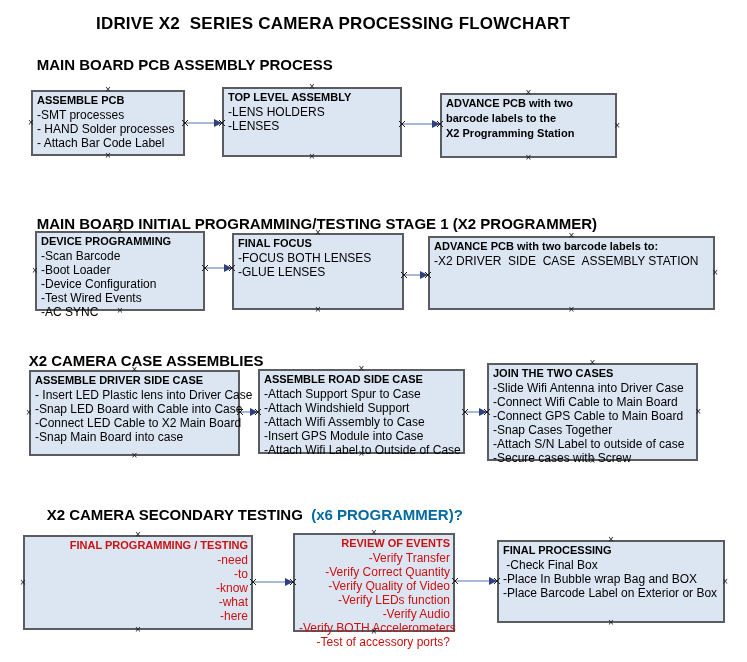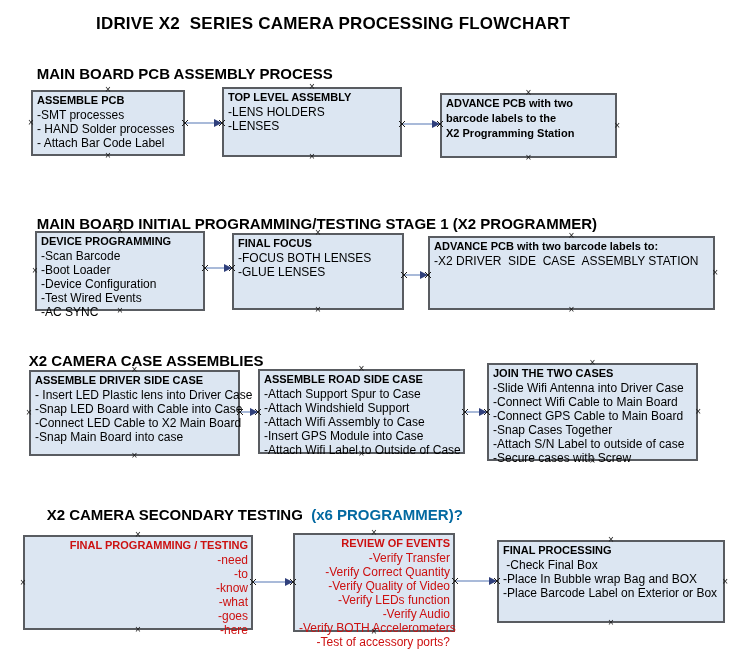--- a/index.html
+++ b/index.html
@@ -7,21 +7,21 @@
     position:relative; width:747px; height:662px; background:#ffffff;
     font-family:"Liberation Sans", sans-serif; color:#000; overflow:hidden;
   }
   #main-title {
     position:absolute; top:14px; left:0; width:666px; text-align:center;
     font-size:17px; font-weight:bold; white-space:pre; letter-spacing:.2px;
   }
   .section-heading {
     position:absolute; font-size:15px; font-weight:bold; white-space:pre;
   }
-  #sh0 { left:20px; top:48px;text-align:center; }
+  #sh0 { left:20px; top:39px;text-align:center; }
   #sh1 { left:20px; top:198px; }
   #sh2 { left:12px; top:335px; }
   #sh3 { left:30px; top:489px; }
   .red-part { color:#0369a1; white-space:pre; }
 
   .box {
     position:absolute; box-sizing:border-box;
     background:#dce6f2; border:2px solid #595c61;
     padding:1px 3px 0 4px; overflow:visible;
   }
@@ -187,21 +187,20 @@
 
   <div class="box red" id="b30">
     <span class="handle handle-top">×</span>
     <span class="handle handle-left">×</span>
     <div class="box-title">FINAL PROGRAMMING / TESTING</div>
     <div class="box-lines">
         <div>-need</div>
         <div>-to</div>
         <div>-know</div>
         <div>-what</div>
-        <div>-goes</div>
         <div>-here</div>
       </div>
     <span class="handle handle-bottom">×</span>
   </div>
   <div class="box red" id="b31">
     <span class="handle handle-top">×</span>
     <div class="box-title">REVIEW OF EVENTS</div>
     <div class="box-lines">
         <div>-Verify Transfer</div>
         <div>-Verify Correct Quantity</div>

